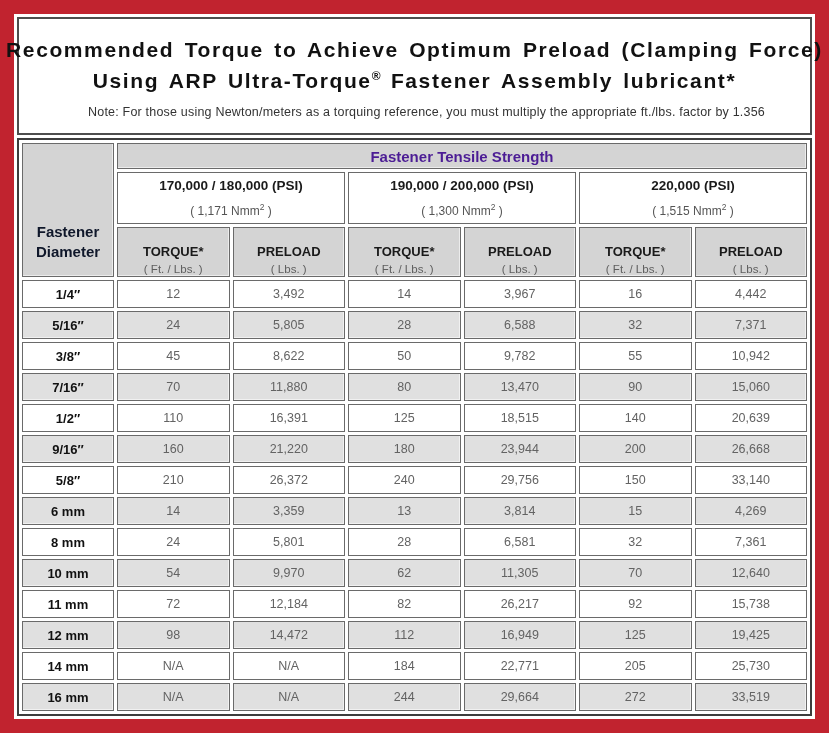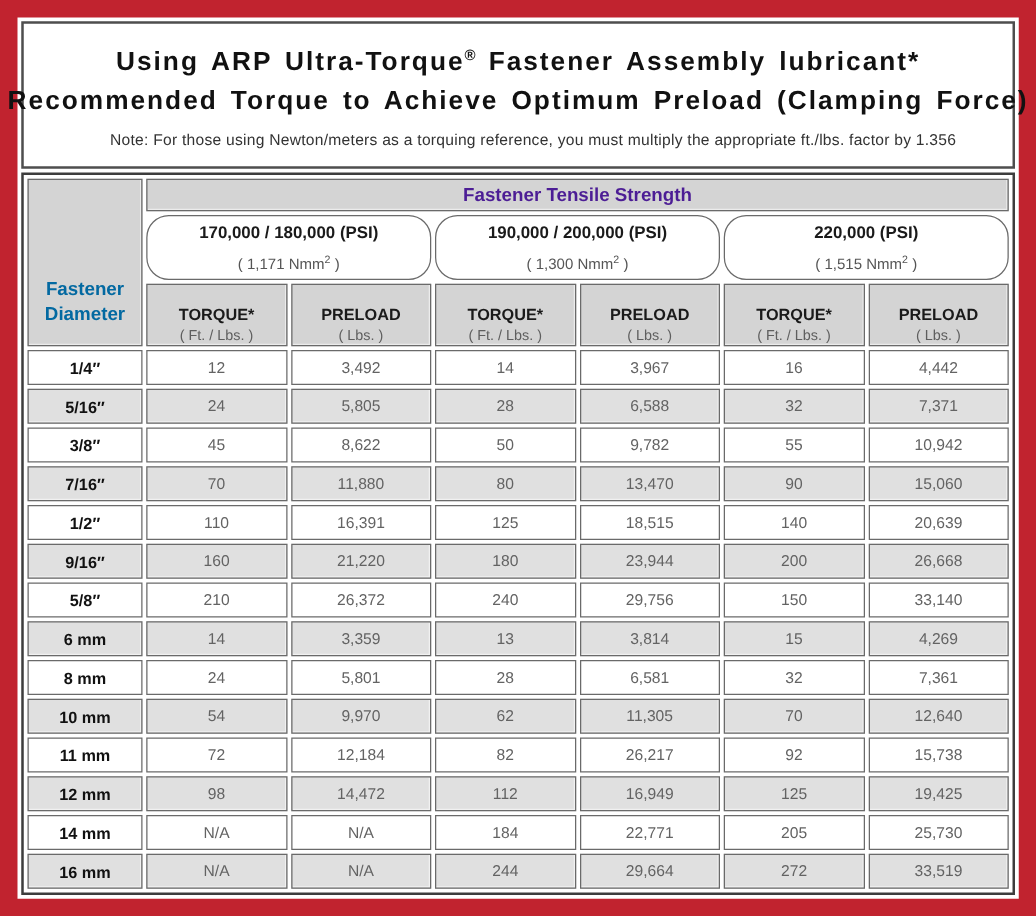--- a/index.html
+++ b/index.html
@@ -64,51 +64,51 @@
     overflow: hidden;
   }
   .hdr-gray  { background: #d4d4d4; }
   .hdr-white { background: #ffffff; }
   .corner-cell {
     background: #d4d4d4;
     vertical-align: bottom;
     padding-bottom: 14px !important;
     font-weight: bold;
     font-size: 15px;
-    color: #0369a1;
+    color: #0f172a;
     line-height: 1.35;
   }
   .tensile-cell {
     height: 26px;
     font-weight: bold;
     font-size: 15px;
     color: #4c1d95;
   }
-  .psi-cell { height: 52px; vertical-align: middle; border-radius: 18px; }
+  .psi-cell { height: 52px; vertical-align: middle; }
   .psi-label { font-weight: bold; font-size: 13.5px; color: #1a1a1a; }
   .nmm-label { margin-top: 9px; font-size: 12px; font-weight: normal; color: #555555; }
   .nmm-label sup { font-size: 8.5px; }
   .colhead-cell { height: 50px; vertical-align: middle; }
   .colhead-label { font-weight: bold; font-size: 13px; color: #1a1a1a; margin-top: 14px; }
   .colhead-unit { margin-top: 4px; font-size: 11.5px; font-weight: normal; color: #5e5e5e; }
   tbody th, tbody td { height: 27px; font-size: 12.5px; }
   tbody th { font-weight: bold; font-size: 13px; color: #111111; }
   tbody td { color: #636363; }
   tbody tr:nth-child(odd)  th, tbody tr:nth-child(odd)  td { background: #ffffff; }
   tbody tr:nth-child(even) th, tbody tr:nth-child(even) td { background: #e0e0e0; }
 </style>
 </head>
 <body>
 
 <div class="frame">
   <div class="inner">
 
     <div class="title-box">
+      <div class="title-line">Recommended Torque to Achieve Optimum Preload (Clamping Force)</div>
       <div class="title-line"><span>Using ARP Ultra-Torque</span><sup>®</sup><span> Fastener Assembly lubricant*</span></div>
-      <div class="title-line">Recommended Torque to Achieve Optimum Preload (Clamping Force)</div>
       <div class="note-line">Note: For those using Newton/meters as a torquing reference, you must multiply the appropriate ft./lbs. factor by 1.356</div>
     </div>
 
     <div class="table-wrap">
       <table class="spec">
         <colgroup>
           <col style="width:92px">
           <col>
             <col>
             <col>

